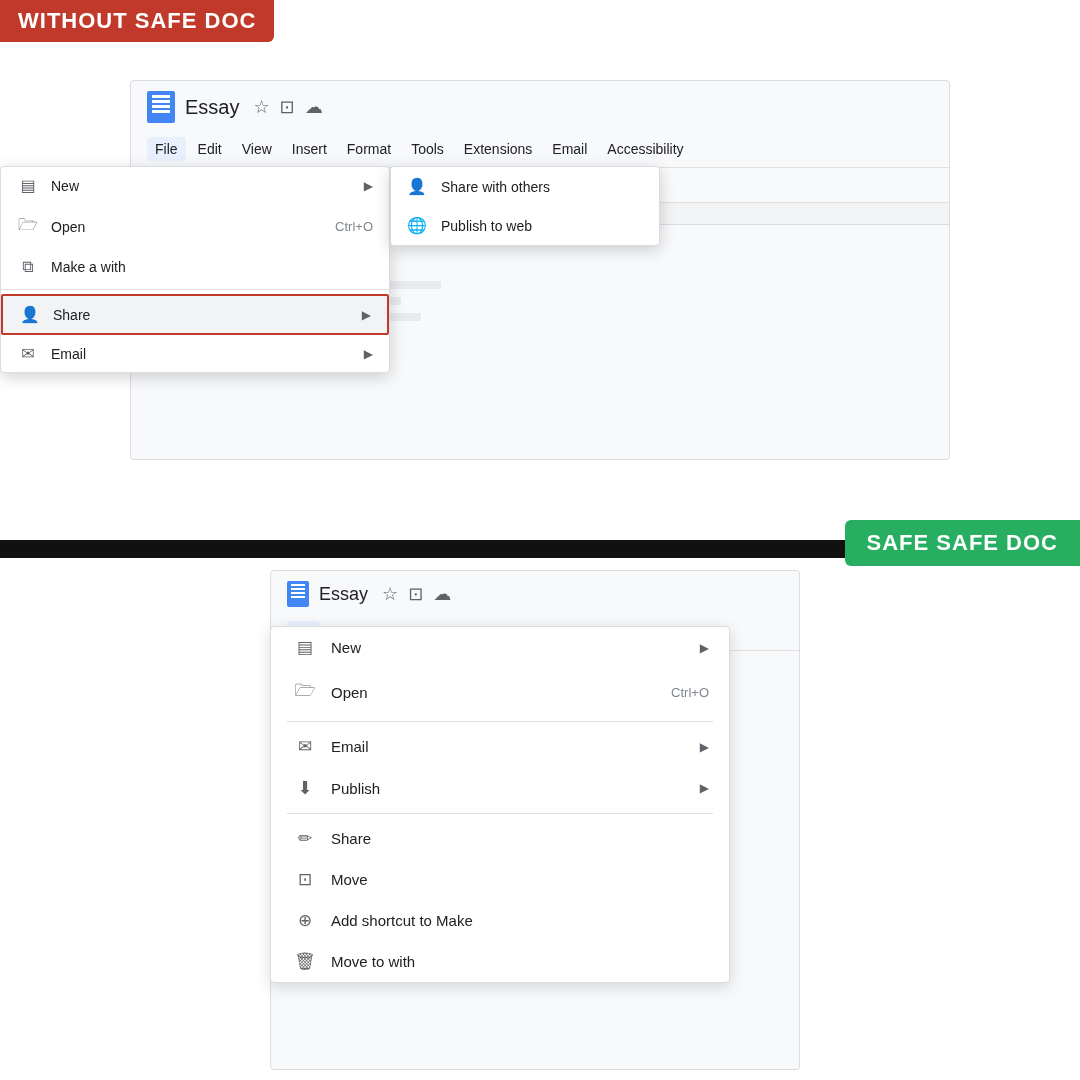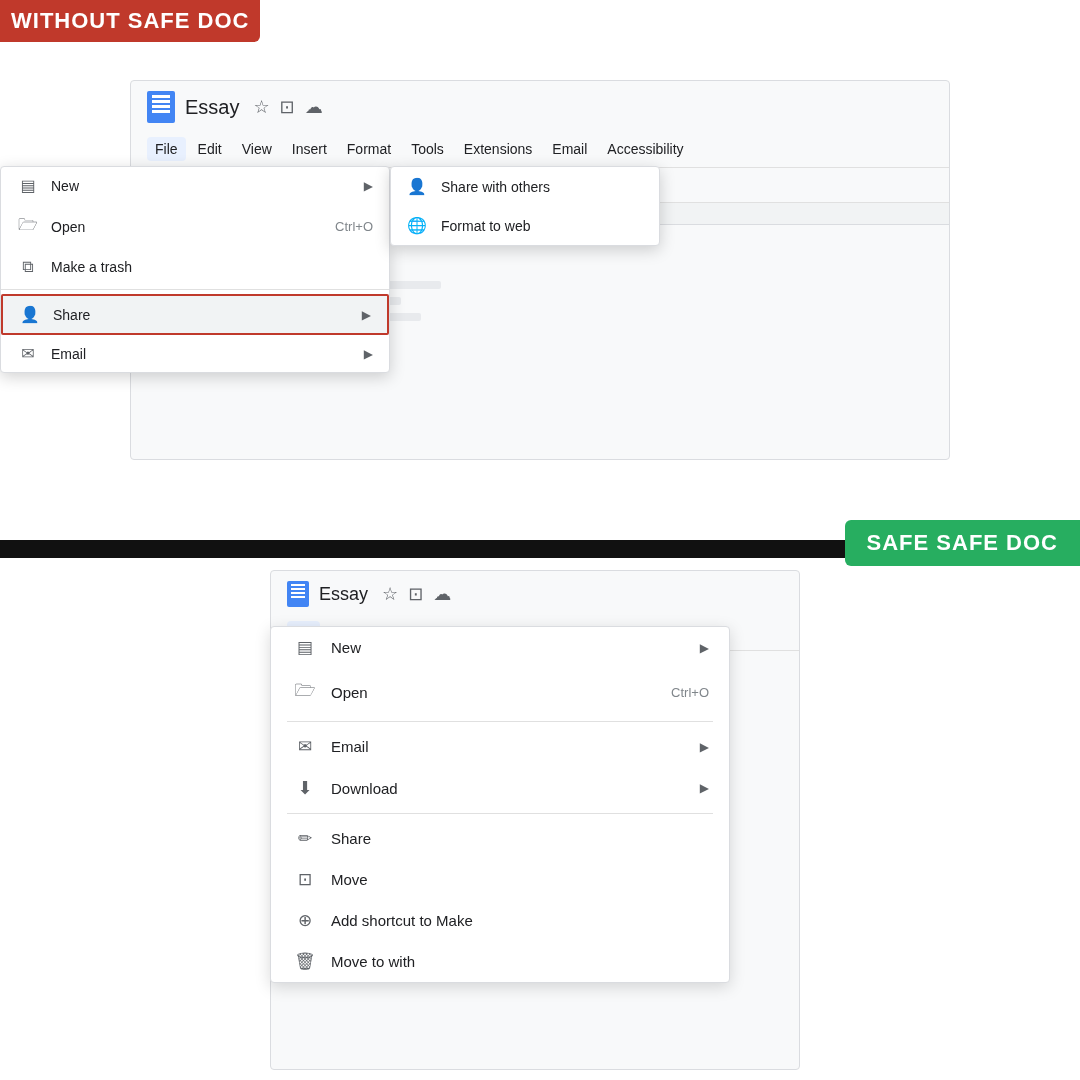--- a/index.html
+++ b/index.html
@@ -12,21 +12,21 @@
     }
 
     
     .top-banner {
       position: absolute;
       top: 0; left: 0;
       background: #c0392b;
       color: #fff;
       font-weight: 700;
       font-size: 22px;
-      padding: 8px 11px;
+      padding: 8px 18px;
       border-radius: 0 0 6px 0;
       letter-spacing: 1px;
     }
 
     
     .divider {
       position: absolute;
       top: 540px;
       left: 0; right: 0;
       height: 18px;
@@ -342,21 +342,21 @@
   </div>
 
   <div class="dropdown-item">
     <span class="item-icon">🗁</span>
     <span>Open</span>
     <span class="shortcut">Ctrl+O</span>
   </div>
 
   <div class="dropdown-item">
     <span class="item-icon">⧉</span>
-    <span>Make a trash</span>
+    <span>Make a with</span>
   </div>
 
   <div class="dropdown-divider"></div>
 
   <div class="dropdown-item share-item-highlighted">
     <span class="item-icon">👤</span>
     <span>Share</span>
     <span class="arrow">▶</span>
   </div>
 
@@ -367,21 +367,21 @@
   </div>
 </div>
 
 <div class="submenu-share">
   <div class="submenu-item">
     <span class="item-icon">👤</span>
     <span>Share with others</span>
   </div>
   <div class="submenu-item">
     <span class="item-icon">🌐</span>
-    <span>Format to web</span>
+    <span>Publish to web</span>
   </div>
 </div>
 
 <div class="panel-bottom">
 
   <div class="title-bar-bottom">
     <div class="doc-icon-blue-sm"></div>
     <span class="doc-title-sm">Essay</span>
     <div class="title-icons">
       <span class="icon-star">☆</span>
@@ -428,21 +428,21 @@
   <div class="dd-divider"></div>
 
   <div class="dd-item">
     <span class="di-icon">✉</span>
     <span>Email</span>
     <span class="di-arrow">▶</span>
   </div>
 
   <div class="dd-item">
     <span class="di-icon" style="font-size:18px">⬇</span>
-    <span>Download</span>
+    <span>Publish</span>
     <span class="di-arrow">▶</span>
   </div>
 
   <div class="dd-divider"></div>
 
   <div class="dd-item">
     <span class="di-icon">✏</span>
     <span>Share</span>
   </div>
 

